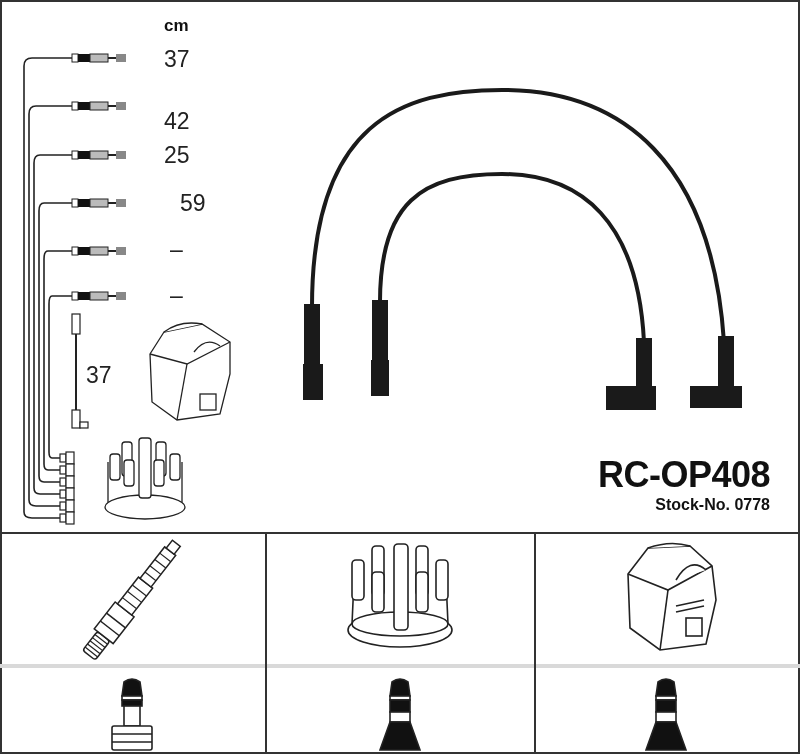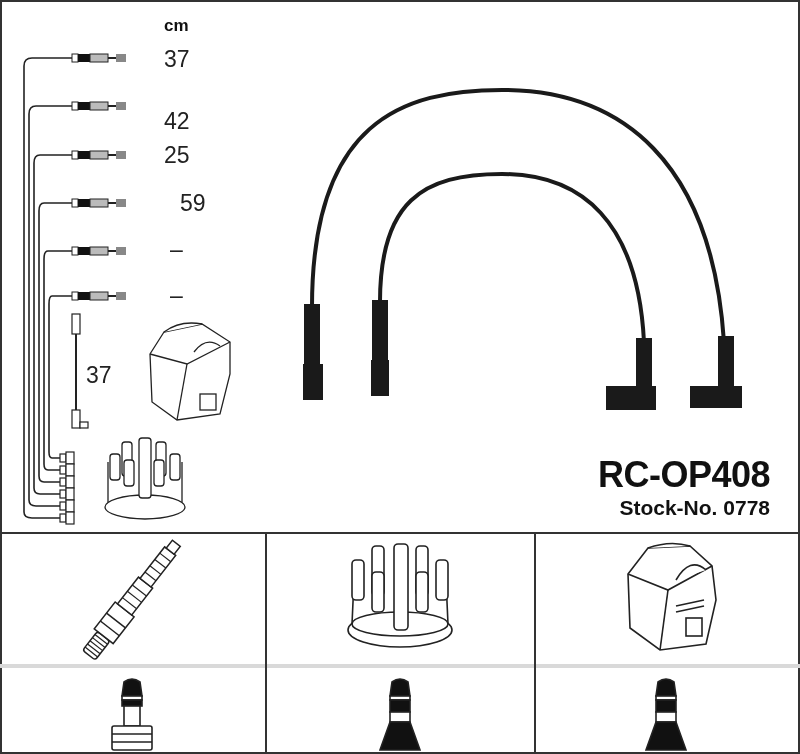--- a/index.html
+++ b/index.html
@@ -5,21 +5,21 @@
   html,body{margin:0;padding:0;background:#fff;}
   body{width:800px;height:754px;position:relative;overflow:hidden;font-family:"Liberation Sans",sans-serif;color:#111;}
   .frame{position:absolute;left:0;top:0;width:796px;height:750px;border:2px solid #333;}
   .top-panel{position:absolute;left:2px;top:2px;width:796px;height:620px;}
   .hline{position:absolute;left:0;width:800px;height:2px;background:#333;}
   .vline{position:absolute;width:2px;background:#333;}
   .grayline{position:absolute;left:0;width:800px;height:4px;background:#d9d9d9;}
   .lbl{position:absolute;font-size:23px;line-height:22px;color:#222;}
   .cm{position:absolute;left:162px;top:14px;font-size:17px;font-weight:bold;}
   .code{position:absolute;right:28px;top:452px;font-size:36px;font-weight:bold;letter-spacing:-0.5px;}
-  .stock{position:absolute;right:28px;top:494px;font-size:21px;font-weight:bold;text-align:center;}
+  .stock{position:absolute;right:28px;top:494px;font-size:16px;font-weight:bold;text-align:center;}
   svg{position:absolute;left:0;top:0;}
 </style>
 </head>
 <body>
 
 <div class="frame"></div>
 
 <div class="top-panel">
 
   <svg width="800" height="530">

